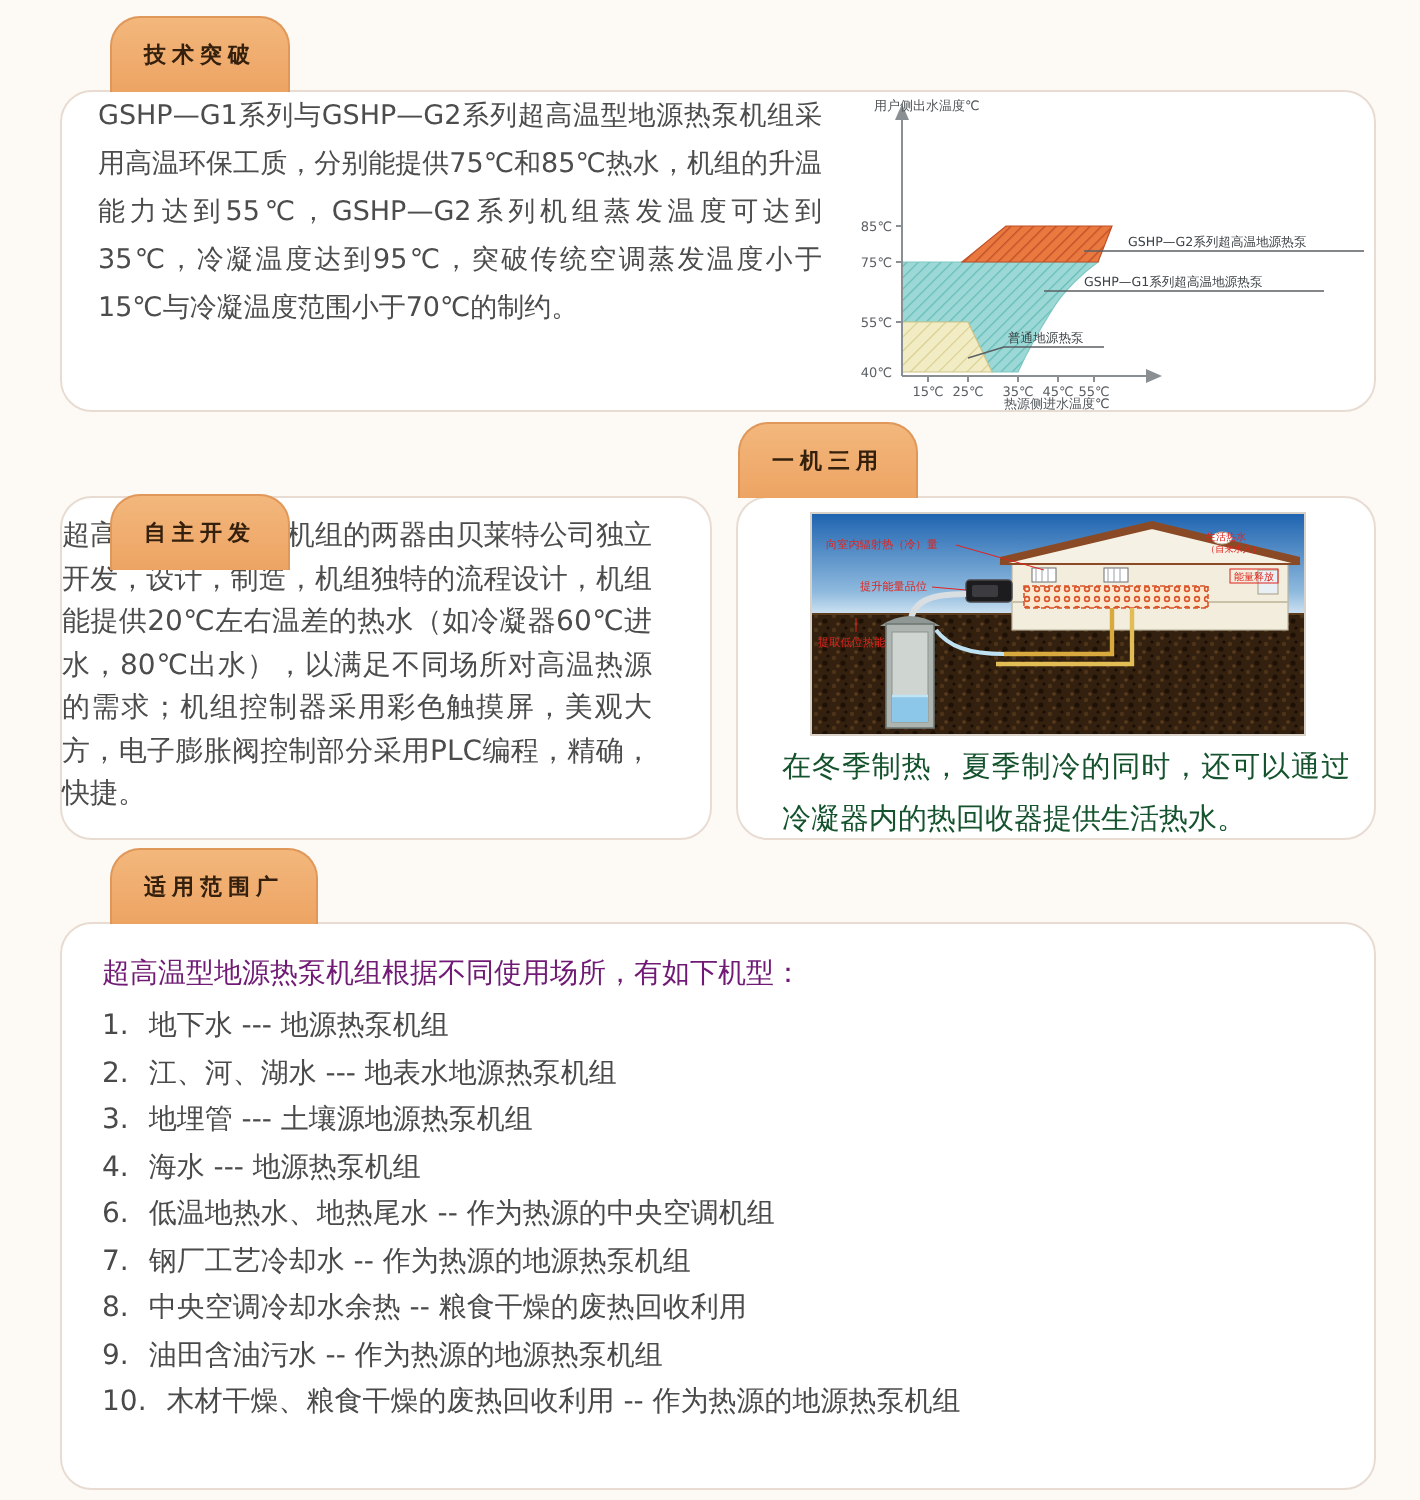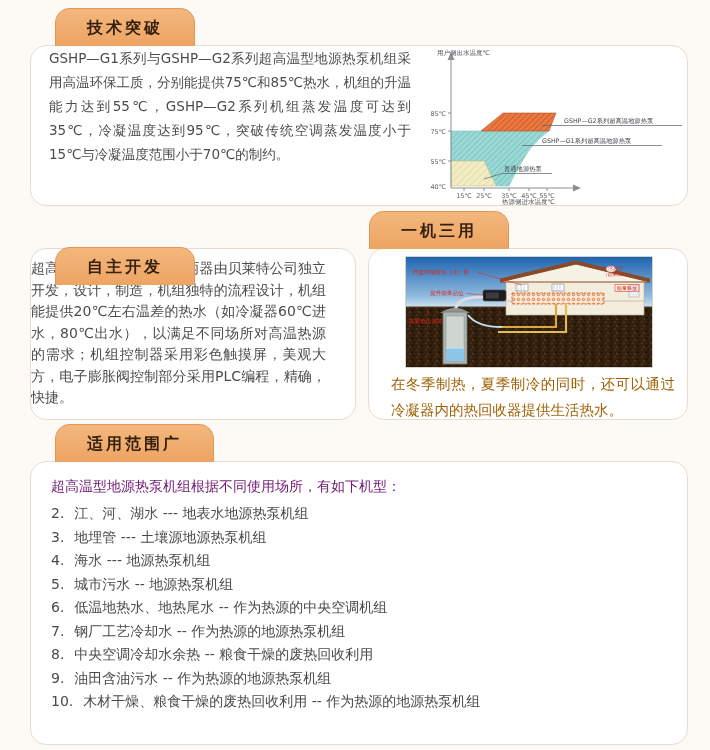--- a/index.html
+++ b/index.html
@@ -8,22 +8,22 @@
     background:#fdfaf6;
     font-family:"DejaVu Sans","Liberation Sans",sans-serif;
     color:#4c4c4c;
   }
   .tab{
     position:absolute;z-index:3;
     background:linear-gradient(#f3b77c,#eda463);
     border:1px solid #e0975a;border-bottom:none;
     border-radius:15px 15px 0 0;
     height:37px;line-height:37px;
-    padding:0 31px;
-    font-size:16px;font-weight:bold;color:#35200e;
+    padding:0 16px;
+    font-size:11px;font-weight:bold;color:#35200e;
     letter-spacing:3px;
   }
   .panel{
     position:absolute;z-index:1;
     background:#ffffff;
     border:1px solid #e8dcd2;
     border-radius:16px;
     box-sizing:border-box;
   }
   .para{
@@ -33,21 +33,21 @@
   }
   .list-intro{font-size:14px;color:#701a75;}
   ol.apps{list-style:none;margin:6px 0 0 0;padding:0;}
   ol.apps li{
     font-size:14px;line-height:23.5px;color:#4a4a4a;
     white-space:nowrap;
   }
   ol.apps li .no{margin-right:10px;}
   .caption{
     position:absolute;left:22px;top:122px;width:284px;
-    font-size:14.5px;line-height:26px;color:#a16207;text-align:justify;
+    font-size:14.5px;line-height:26px;color:#14532d;text-align:justify;
   }
   svg text{font-family:"DejaVu Sans","Liberation Sans",sans-serif;}
 </style>
 </head>
 <body>
 
 <div class="tab" style="left:55px;top:8px;">技术突破</div>
 
 <div class="panel" style="left:30px;top:45px;width:658px;height:161px;">
   <div class="para" style="left:18px;top:0;width:362px;">GSHP—G1系列与GSHP—G2系列超高温型地源热泵机组采用高温环保工质，分别能提供75℃和85℃热水，机组的升温能力达到55℃，GSHP—G2系列机组蒸发温度可达到35℃，冷凝温度达到95℃，突破传统空调蒸发温度小于15℃与冷凝温度范围小于70℃的制约。</div>
@@ -203,24 +203,24 @@
 
   <div class="caption">在冬季制热，夏季制冷的同时，还可以通过冷凝器内的热回收器提供生活热水。</div>
 </div>
 
 <div class="tab" style="left:55px;top:424px;">适用范围广</div>
 
 <div class="panel" style="left:30px;top:461px;width:658px;height:284px;">
   <div style="position:absolute;left:20px;top:16px;width:620px;">
     <div class="list-intro">超高温型地源热泵机组根据不同使用场所，有如下机型：</div>
     <ol class="apps">
+      <li><span class="no">1.</span><span>地下水 --- 地源热泵机组</span></li>
       <li><span class="no">2.</span><span>江、河、湖水 --- 地表水地源热泵机组</span></li>
       <li><span class="no">3.</span><span>地埋管 --- 土壤源地源热泵机组</span></li>
       <li><span class="no">4.</span><span>海水 --- 地源热泵机组</span></li>
-      <li><span class="no">5.</span><span>城市污水 -- 地源热泵机组</span></li>
       <li><span class="no">6.</span><span>低温地热水、地热尾水 -- 作为热源的中央空调机组</span></li>
       <li><span class="no">7.</span><span>钢厂工艺冷却水 -- 作为热源的地源热泵机组</span></li>
       <li><span class="no">8.</span><span>中央空调冷却水余热 -- 粮食干燥的废热回收利用</span></li>
       <li><span class="no">9.</span><span>油田含油污水 -- 作为热源的地源热泵机组</span></li>
       <li><span class="no">10.</span><span>木材干燥、粮食干燥的废热回收利用 -- 作为热源的地源热泵机组</span></li>
     </ol>
   </div>
 </div>
 
 </body></html>

